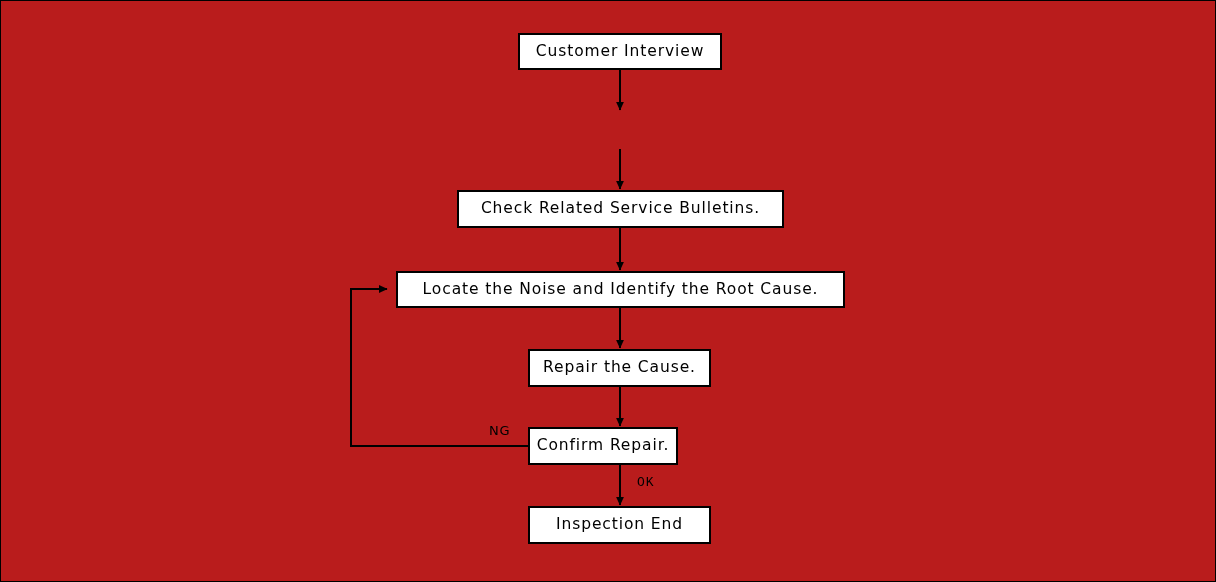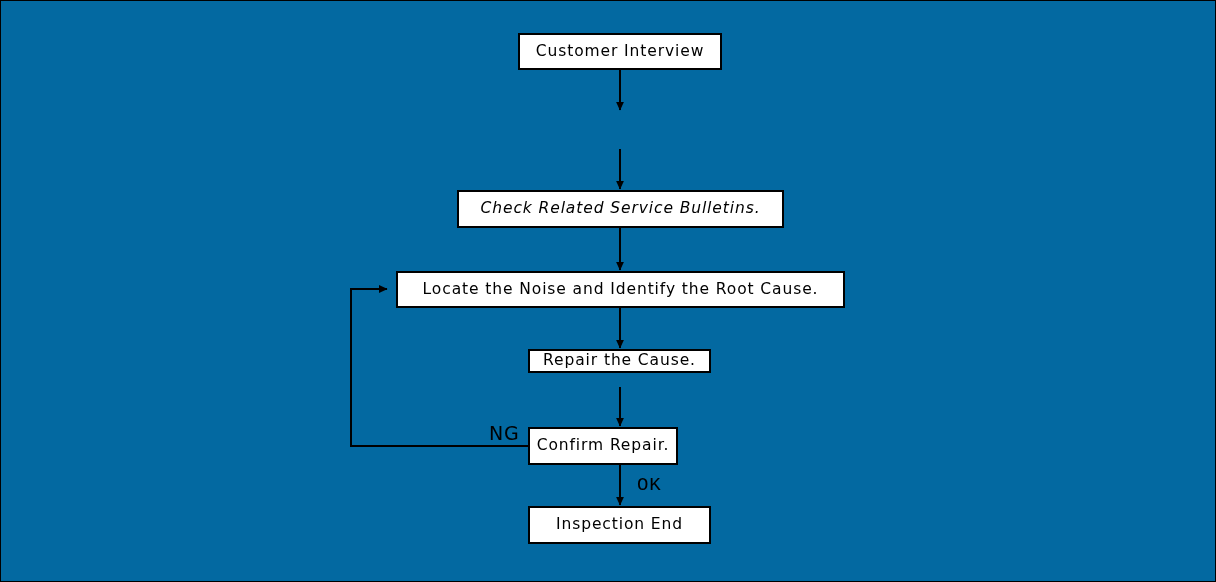--- a/index.html
+++ b/index.html
@@ -7,21 +7,21 @@
     padding: 0;
     background: #ffffff;
   }
   body {
     font-family: "DejaVu Sans", sans-serif;
   }
   #canvas {
     position: relative;
     width: 1216px;
     height: 582px;
-    background: #0369a1;
+    background: #b91c1c;
     box-sizing: border-box;
     border: 1px solid #000000;
     overflow: hidden;
   }
   #flow-svg {
     position: absolute;
     left: 0;
     top: 0;
     width: 1216px;
     height: 582px;
@@ -40,21 +40,21 @@
     font-family: "DejaVu Sans", sans-serif;
     font-size: 15.5px;
     color: #000000;
     white-space: nowrap;
     letter-spacing: 0.9px;
     line-height: 1;
   }
   .edge-label {
     position: absolute;
     font-family: "DejaVu Sans", sans-serif;
-    font-size: 19px;
+    font-size: 13px;
     color: #000000;
     white-space: nowrap;
     letter-spacing: 0.9px;
     line-height: 1;
   }
 </style>
 </head>
 <body>
 
 <div id="canvas">
@@ -79,29 +79,29 @@
     <line x1="619" y1="464" x2="619" y2="504" stroke="#000000" stroke-width="2" marker-end="url(#arrowhead)"></line>
 
     <path d="M527,445 L350,445 L350,288 L386,288" fill="none" stroke="#000000" stroke-width="2" marker-end="url(#arrowhead)"></path>
   </svg>
 
   <div class="node-box" style="left:517px; top:32px; width:204px; height:37px;">
     <span class="node-label">Customer Interview</span>
   </div>
 
 
-  <div class="node-box" style="left:456px; top:189px; width:327px; height:38px;font-style:italic;">
+  <div class="node-box" style="left:456px; top:189px; width:327px; height:38px;">
     <span class="node-label">Check Related Service Bulletins.</span>
   </div>
 
   <div class="node-box" style="left:395px; top:270px; width:449px; height:37px;">
     <span class="node-label">Locate the Noise and Identify the Root Cause.</span>
   </div>
 
-  <div class="node-box" style="left:527px; top:348px; width:183px; height:24px;text-align:right;">
+  <div class="node-box" style="left:527px; top:348px; width:183px; height:38px;text-align:right;">
     <span class="node-label">Repair the Cause.</span>
   </div>
 
   <div class="node-box" style="left:527px; top:426px; width:150px; height:38px;">
     <span class="node-label">Confirm Repair.</span>
   </div>
 
   <div class="node-box" style="left:527px; top:505px; width:183px; height:38px;align-items:center;">
     <span class="node-label">Inspection End</span>
   </div>

